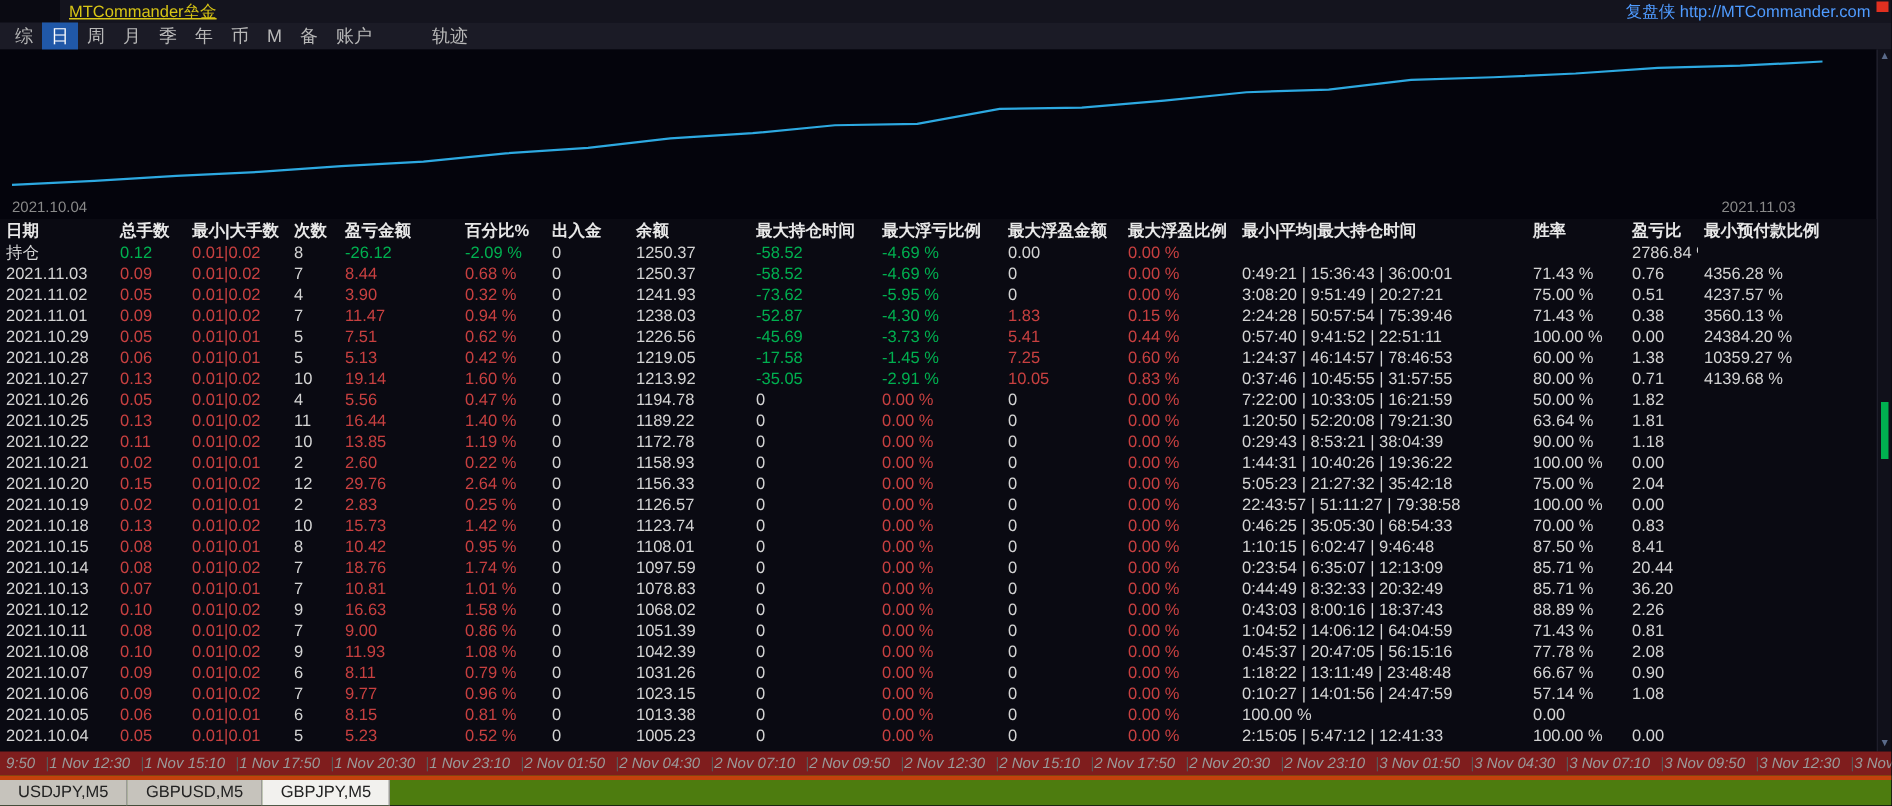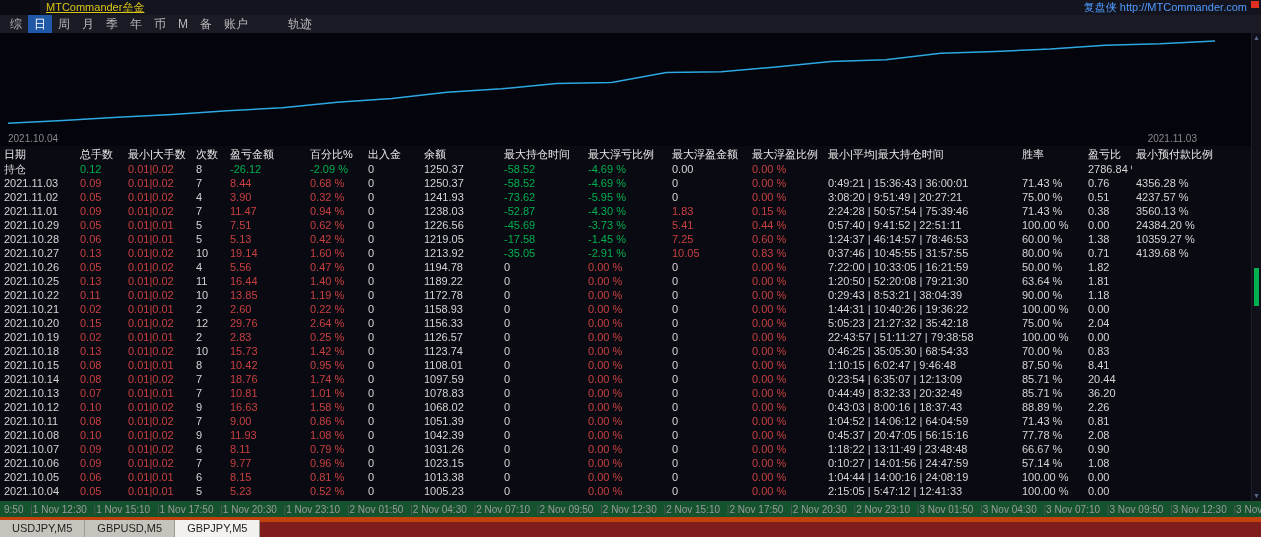--- a/index.html
+++ b/index.html
@@ -29,33 +29,33 @@
   
   .scrollbar{position:absolute;top:33px;right:0;width:10px;height:468px;background:#10101a;border-left:1px solid #1e1e2a;box-sizing:border-box;}
   .sb-arrow{position:absolute;left:0;width:100%;height:10px;color:#5a6a8a;font-size:7px;line-height:10px;text-align:center;}
   .sb-arrow.up{top:0;}
   .sb-arrow.down{bottom:0;}
   .sb-thumb{position:absolute;left:2px;width:5px;top:235px;height:38px;background:#00b050;}
   
   .table{position:absolute;top:146px;left:0;width:1251px;height:355px;overflow:hidden;background:#0a0a12;}
   .trow{display:grid;grid-template-columns:76px 48px 68px 34px 80px 58px 56px 80px 84px 84px 80px 76px 194px 66px 48px 1fr;
     height:14px;line-height:14px;font-size:11px;}
-  .thead{height:16px;line-height:16px;}
+  .thead{height:16px;line-height:16px;font-weight:bold;}
   .th{color:#e8e8e8;padding-left:4px;white-space:nowrap;overflow:hidden;}
   .td{padding-left:4px;white-space:nowrap;overflow:hidden;}
   .c-w{color:#d4d4d4;}
   .c-r{color:#c84040;}
   .c-g{color:#00b050;}
   
-  .time-axis{position:absolute;left:0;right:0;bottom:20px;height:16px;background:#14532d;
+  .time-axis{position:absolute;left:0;right:0;bottom:20px;height:16px;background:#7f1d1d;
     display:flex;justify-content:space-between;align-items:center;padding:0 4px;
-    font-size:10px;color:#9a9a9a;white-space:nowrap;overflow:hidden;}
+    font-size:10px;color:#9a9a9a;white-space:nowrap;overflow:hidden;font-style:italic;}
   .axis-label:not(:last-child)::after{content:" |";color:#585858;margin-left:4px;}
   
-  .tabbar{position:absolute;left:0;right:0;bottom:0;height:20px;background:#7f1d1d;border-top:5px solid #c2410c;
+  .tabbar{position:absolute;left:0;right:0;bottom:0;height:20px;background:#4d7c0f;border-top:3px solid #c2410c;
     display:flex;align-items:flex-end;box-sizing:border-box;}
   .tab{font-size:11px;color:#222;padding:0 12px;background:#c6c3bc;border-right:1px solid #9a9a96;
     height:17px;line-height:17px;white-space:nowrap;cursor:default;}
   .tab.active{background:#f2f1ee;}
 </style>
 </head>
 <body>
 
 <div class="titlebar">
   <span class="title">MTCommander垒金</span>
@@ -512,21 +512,20 @@
         <span class="td c-r">0.01|0.01</span>
         <span class="td c-w">6</span>
         <span class="td c-r">8.15</span>
         <span class="td c-r">0.81 %</span>
         <span class="td c-w">0</span>
         <span class="td c-w">1013.38</span>
         <span class="td c-w">0</span>
         <span class="td c-r">0.00 %</span>
         <span class="td c-w">0</span>
         <span class="td c-r">0.00 %</span>
-        <span class="td c-w">1:04:44 | 14:00:16 | 24:08:19</span>
         <span class="td c-w">100.00 %</span>
         <span class="td c-w">0.00</span>
         <span class="td c-w"></span>
       </div>
       <div class="trow">
         <span class="td c-w">2021.10.04</span>
         <span class="td c-r">0.05</span>
         <span class="td c-r">0.01|0.01</span>
         <span class="td c-w">5</span>
         <span class="td c-r">5.23</span>

